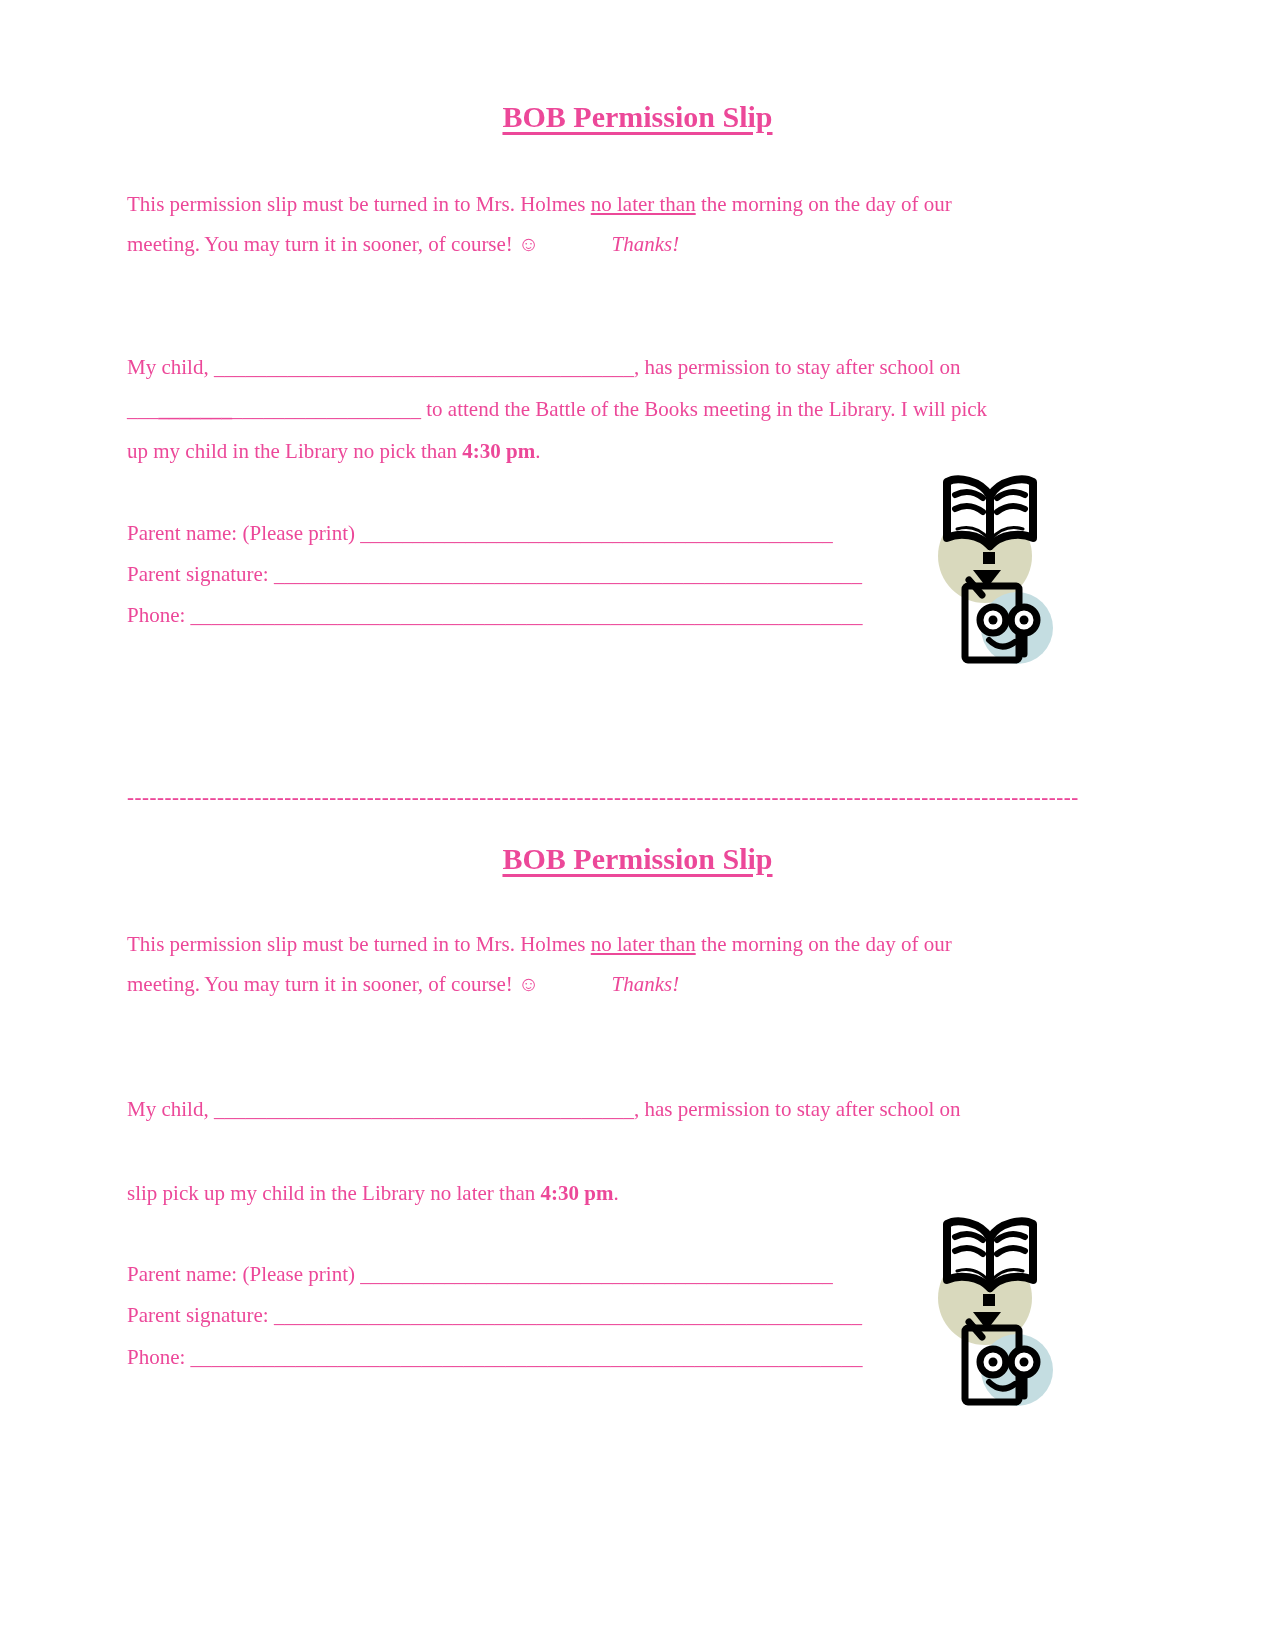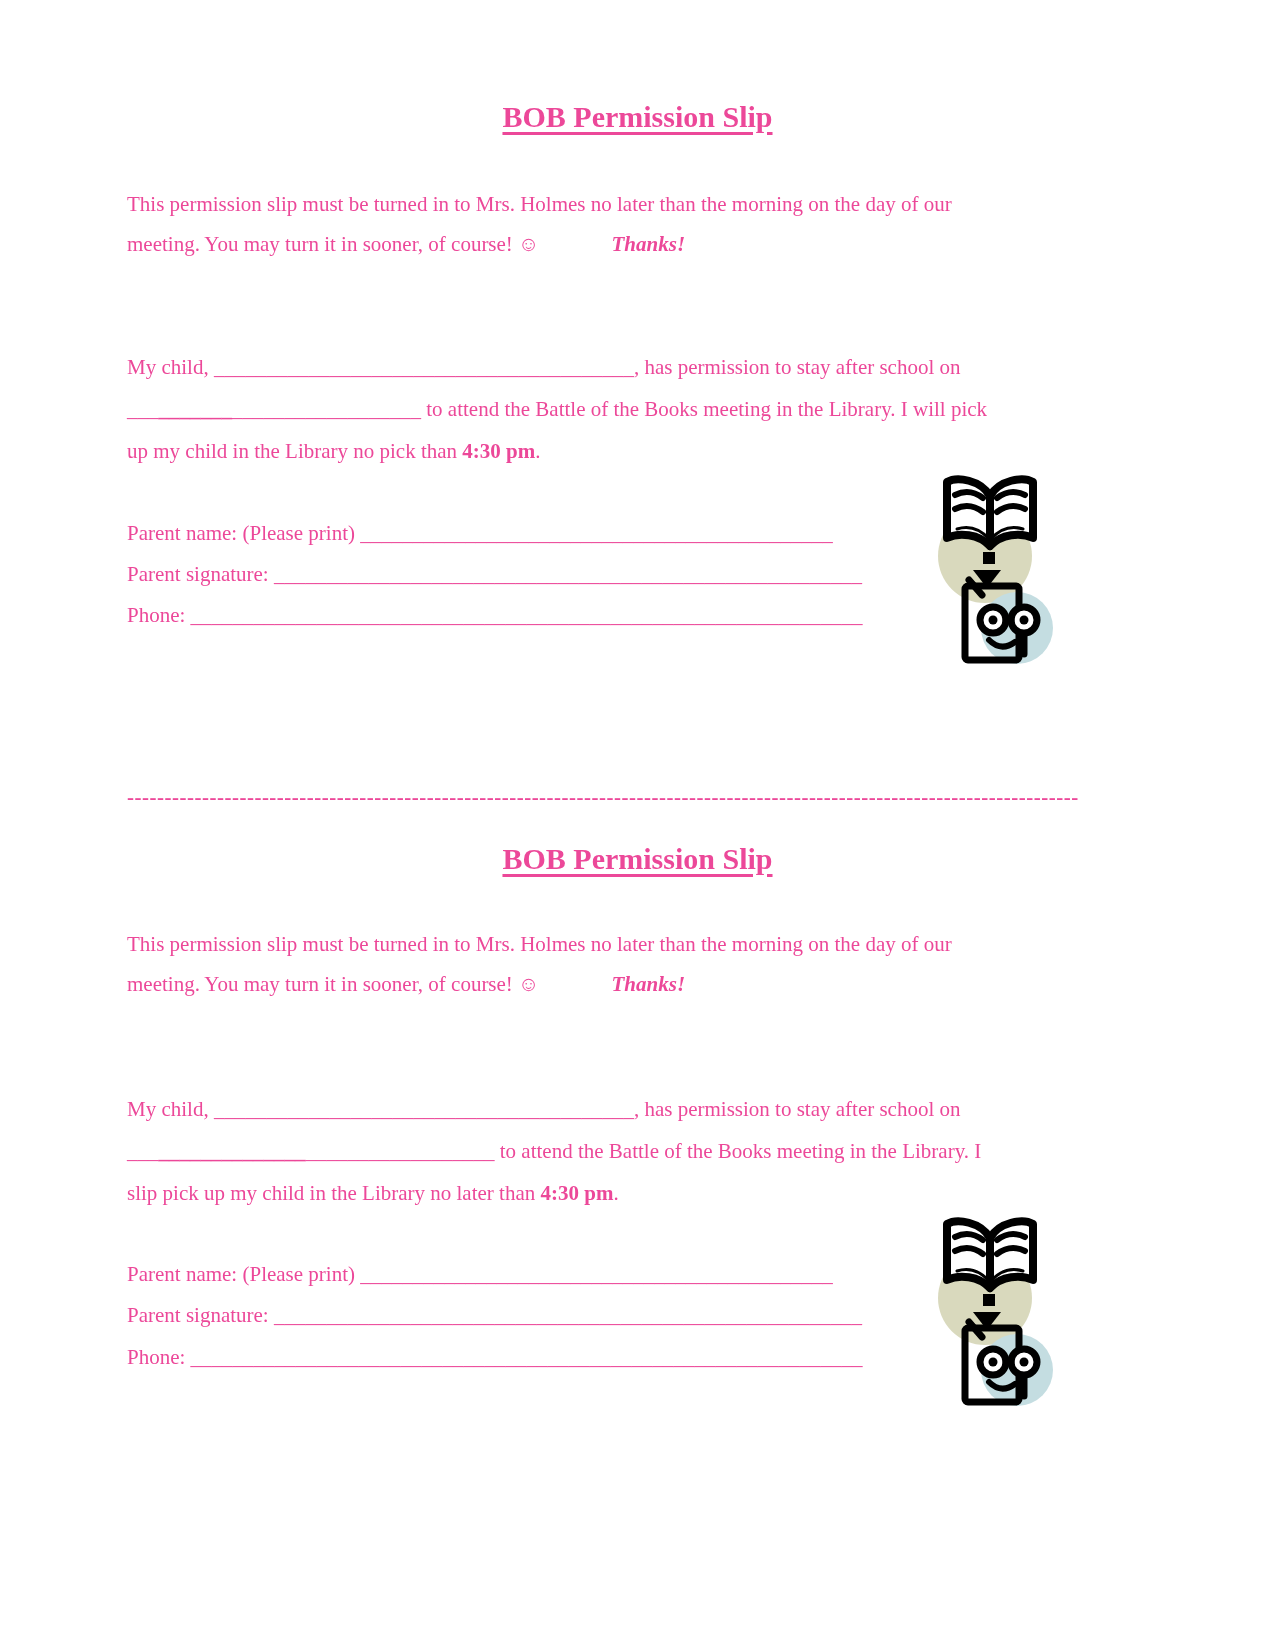--- a/index.html
+++ b/index.html
@@ -25,23 +25,23 @@
     text-align: center;
     white-space: nowrap;
   }
   .title-text {
     font-size: 30px;
     font-weight: bold;
     text-decoration: underline;
     text-decoration-thickness: 3px;
     text-underline-offset: 5px;
   }
-  .u { }
+  .u { text-decoration: underline; }
   .b { font-weight: bold; }
-  .thanks { font-style: italic; margin-left: 72px; font-weight: bold; }
+  .thanks { font-style: italic; margin-left: 72px; }
   .sep {
     position: absolute;
     left: 127px;
     width: 952px;
     overflow: hidden;
     white-space: nowrap;
     font-weight: bold;
     letter-spacing: 0.5px;
   }
   .clipart {
@@ -126,23 +126,20 @@
   <div class="line" style="top:932px">
     <span>This permission slip must be turned in to Mrs. Holmes </span><span class="u">no later than</span><span> the morning on the day of our</span>
   </div>
   <div class="line" style="top:972px">
     <span>meeting. You may turn it in sooner, of course! ☺</span><span class="thanks">Thanks!</span>
   </div>
 
   <div class="line" style="top:1097px">
     <span>My child, </span><span>________________________________________</span><span>, has permission to stay after school on</span>
   </div>
-  <div class="line" style="top:1139px">
-    <span><span>___</span><span class="b">______________</span><span>__________________</span></span><span> to attend the Battle of the Books meeting in the Library. I</span>
-  </div>
   <div class="line" style="top:1181px">
     <span>slip pick up my child in the Library no later than </span><span class="b">4:30 pm</span><span>.</span>
   </div>
 
   <div class="line" style="top:1262px">
     <span>Parent name: (Please print) </span><span>_____________________________________________</span>
   </div>
   <div class="line" style="top:1303px">
     <span>Parent signature: </span><span>________________________________________________________</span>
   </div>

